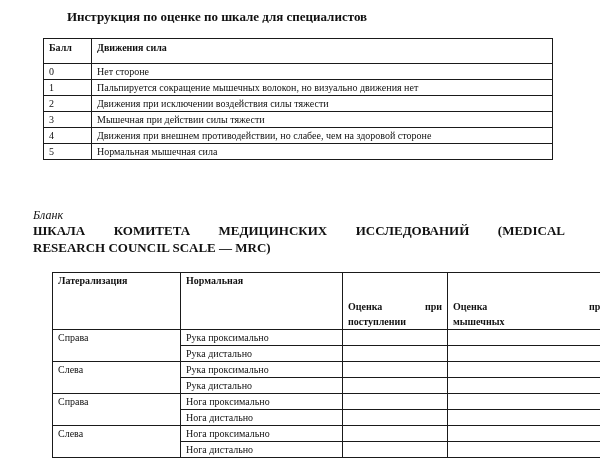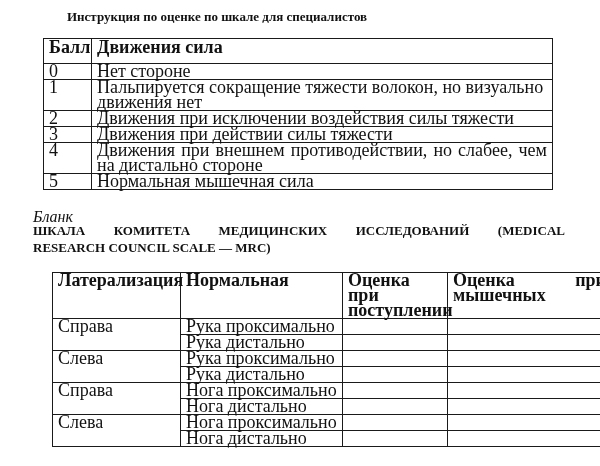--- a/index.html
+++ b/index.html
@@ -6,42 +6,42 @@
   body {
     width: 600px; height: 466px; position: relative; overflow: hidden;
     font-family: "Liberation Serif", serif; color: #111111;
   }
   .title {
     position: absolute; left: 67px; top: 9px;
     font-size: 13px; font-weight: bold; white-space: nowrap; text-align: center;
   }
   table { border-collapse: collapse; position: absolute; table-layout: fixed; }
   td, th {
-    border: 1px solid #1a1a1a; padding: 0 5px; font-size: 18px;
+    border: 1px solid #1a1a1a; padding: 0 5px; font-size: 10px;
     font-weight: normal; text-align: left; vertical-align: top; line-height: 15px;
   }
   th { font-weight: bold; }
   #scale-table { left: 43px; top: 38px; width: 510px; }
   #scale-table th { height: 23px; padding-top: 1px; }
   #scale-table td { height: 15px; }
   #scale-table td.justify { text-align: justify; text-align-last: left; }
   .blank-label {
     position: absolute; left: 33px; top: 208px;
-    font-size: 16px; font-style: italic;
+    font-size: 12px; font-style: italic;
   }
   .form-title {
     position: absolute; left: 33px; top: 222px; width: 532px;
     font-size: 13px; font-weight: bold; line-height: 17px;
     text-align: justify; text-align-last: left;
   }
   .form-title .line1 { display: block; text-align: justify; text-align-last: justify; }
   #mrc-table { left: 52px; top: 272px; width: 560px; }
   #mrc-table th { height: 31px; line-height: 15px; text-align: justify; text-align-last: left; }
   #mrc-table th.two-line { text-align-last: left; }
-  #mrc-table th.two-line .l1 { display: block; text-align: justify; text-align-last: justify; }
+  #mrc-table th.two-line .l1 { display: block; text-align: justify; text-align-last: justify; margin-top: 26px; }
   #mrc-table td { height: 15px; }
 </style>
 </head>
 <body>
 
 <div class="title">Инструкция по оценке по шкале для специалистов</div>
 
 <table id="scale-table">
   <colgroup>
       <col style="width:48px">
@@ -51,33 +51,33 @@
       <tr>
     <th>Балл</th>
     <th>Движения сила</th>
   </tr>
   <tr>
     <td>0</td>
     <td>Нет стороне</td>
   </tr>
   <tr>
     <td>1</td>
-    <td>Пальпируется сокращение тяжести волокон, но визуально движения нет</td>
+    <td>Пальпируется сокращение мышечных волокон, но визуально движения нет</td>
   </tr>
   <tr>
     <td>2</td>
     <td>Движения при исключении воздействия силы тяжести</td>
   </tr>
   <tr>
     <td>3</td>
-    <td>Движения при действии силы тяжести</td>
+    <td>Мышечная при действии силы тяжести</td>
   </tr>
   <tr>
     <td>4</td>
-    <td class="justify">Движения при внешнем противодействии, но слабее, чем на дистально стороне</td>
+    <td class="justify">Движения при внешнем противодействии, но слабее, чем на здоровой стороне</td>
   </tr>
   <tr>
     <td>5</td>
     <td>Нормальная мышечная сила</td>
   </tr>
 </tbody>
   </table>
 
 <div class="blank-label">Бланк</div>
 <div class="form-title">

